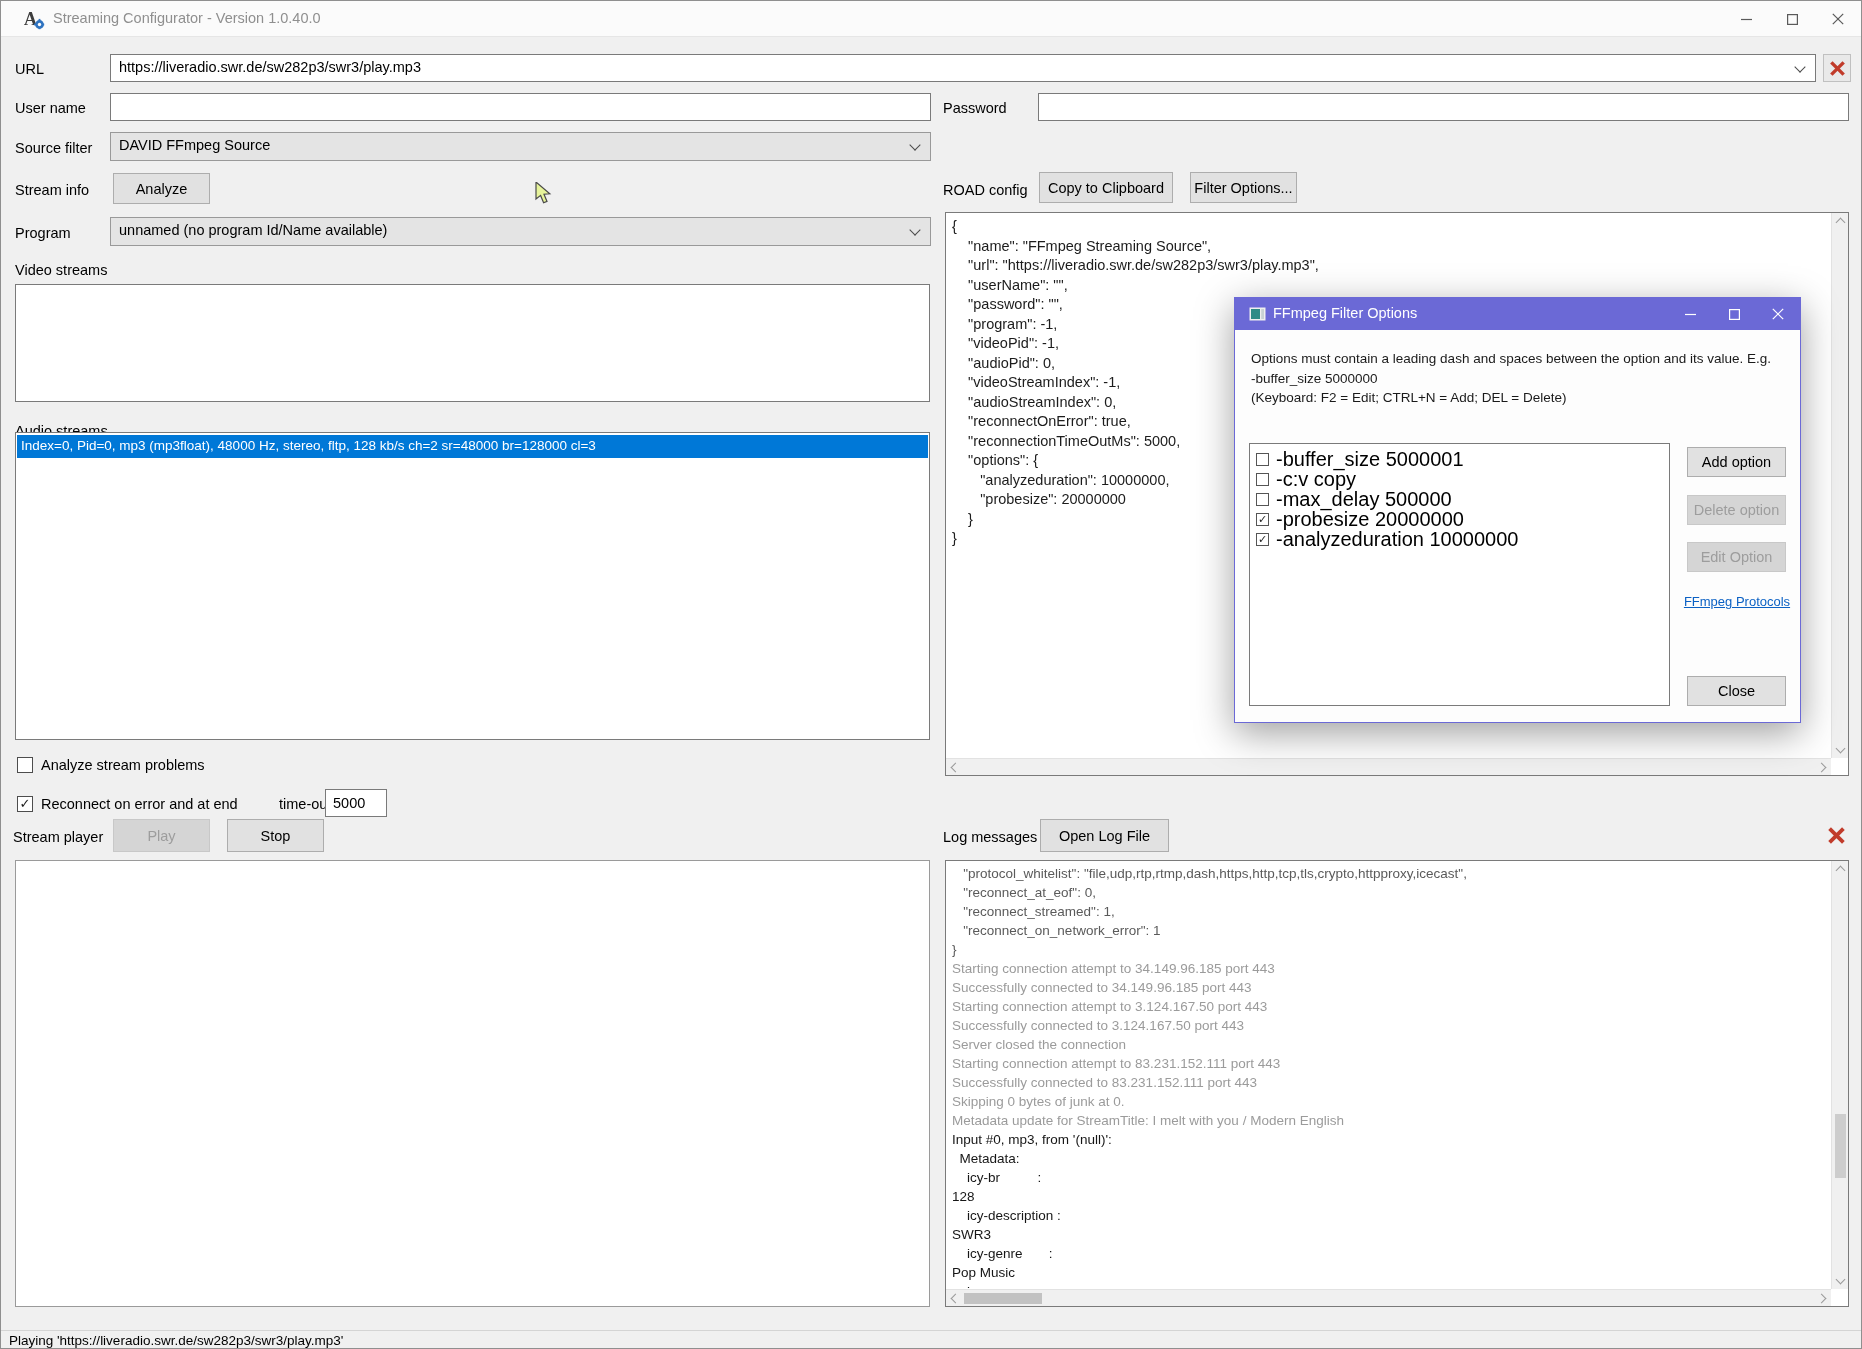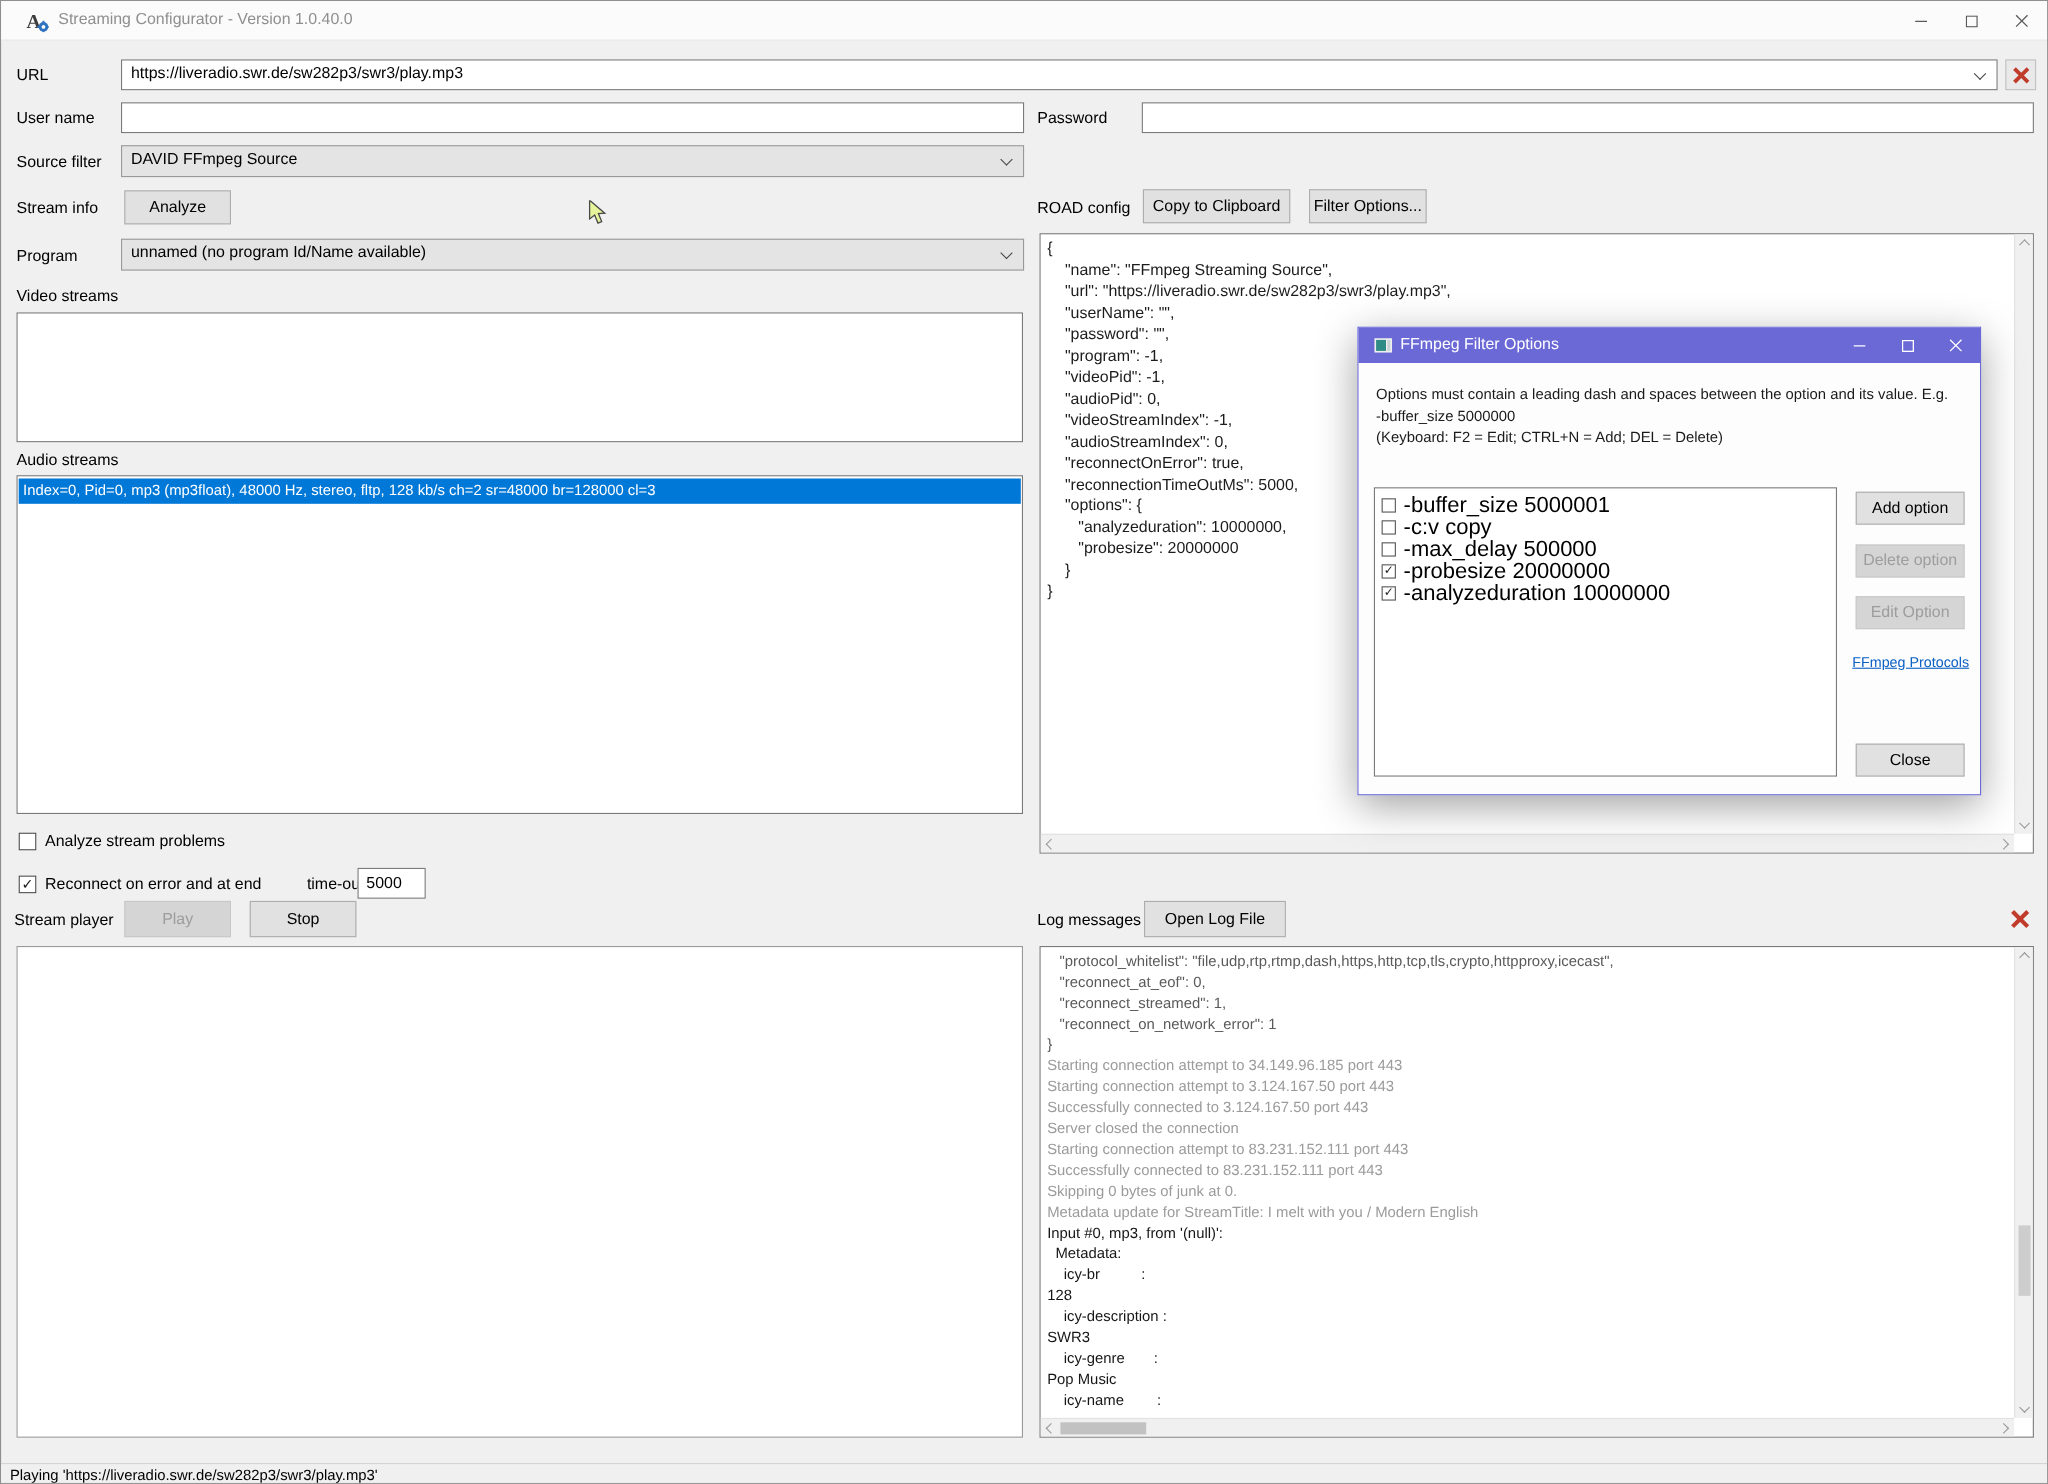--- a/index.html
+++ b/index.html
@@ -135,21 +135,21 @@
 
   <span class="lbl" style="left:14px; top:224px;">Program</span>
   <div class="combo gray" style="left:109px; top:216px; width:821px; height:29px;">
     <span>unnamed (no program Id/Name available)</span>
     <span class="chev"></span>
   </div>
 
   <span class="lbl" style="left:14px; top:261px;">Video streams</span>
   <div class="panel" style="left:14px; top:283px; width:915px; height:118px;"></div>
 
-  <span class="lbl" style="left:14px; top:410px;">Audio streams</span>
+  <span class="lbl" style="left:14px; top:422px;">Audio streams</span>
   <div class="panel" style="left:14px; top:431px; width:915px; height:308px;">
     <div class="sel-row">Index=0, Pid=0, mp3 (mp3float), 48000 Hz, stereo, fltp, 128 kb/s ch=2 sr=48000 br=128000 cl=3</div>
   </div>
 
   <div class="panel" style="left:944px; top:211px; width:904px; height:564px; overflow:hidden;">
     <div style="position:absolute; left:6px; top:4px; right:20px; bottom:20px; overflow:hidden;">
         <div class="json-line">{</div>
         <div class="json-line">    "name": "FFmpeg Streaming Source",</div>
         <div class="json-line">    "url": "https://liveradio.swr.de/sw282p3/swr3/play.mp3",</div>
         <div class="json-line">    "userName": "",</div>
@@ -207,20 +207,21 @@
   </div>
 
   <div class="panel" style="left:944px; top:859px; width:904px; height:447px; overflow:hidden;">
     <div style="position:absolute; left:6px; top:3px; right:20px; bottom:18px; overflow:hidden;">
         <div class="log-line json">   "protocol_whitelist": "file,udp,rtp,rtmp,dash,https,http,tcp,tls,crypto,httpproxy,icecast",</div>
         <div class="log-line json">   "reconnect_at_eof": 0,</div>
         <div class="log-line json">   "reconnect_streamed": 1,</div>
         <div class="log-line json">   "reconnect_on_network_error": 1</div>
         <div class="log-line json">}</div>
         <div class="log-line info">Starting connection attempt to 34.149.96.185 port 443</div>
+        <div class="log-line info">Successfully connected to 34.149.96.185 port 443</div>
         <div class="log-line info">Starting connection attempt to 3.124.167.50 port 443</div>
         <div class="log-line info">Successfully connected to 3.124.167.50 port 443</div>
         <div class="log-line info">Server closed the connection</div>
         <div class="log-line info">Starting connection attempt to 83.231.152.111 port 443</div>
         <div class="log-line info">Successfully connected to 83.231.152.111 port 443</div>
         <div class="log-line info">Skipping 0 bytes of junk at 0.</div>
         <div class="log-line info">Metadata update for StreamTitle: I melt with you / Modern English</div>
         <div class="log-line meta">Input #0, mp3, from '(null)':</div>
         <div class="log-line meta">  Metadata:</div>
         <div class="log-line meta">    icy-br          :</div>

